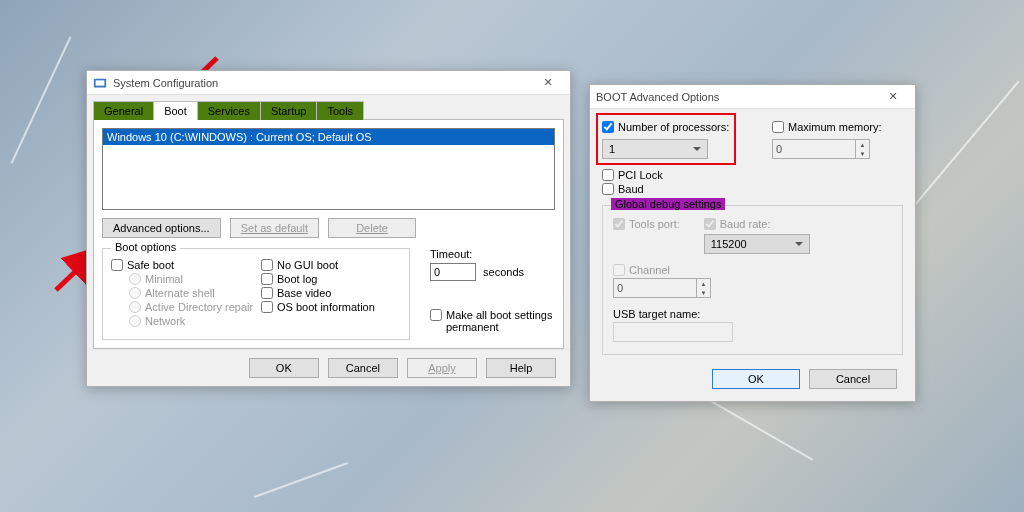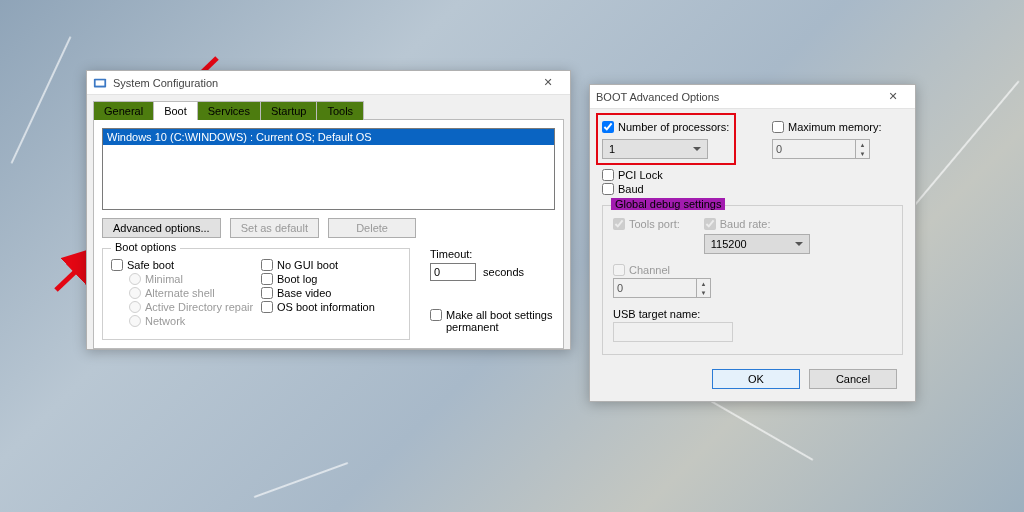--- a/index.html
+++ b/index.html
@@ -17,21 +17,21 @@
   .tabs { display:flex; margin:6px 6px 0 6px; }
   .tab { padding:3px 10px; border:1px solid #bbb; border-bottom:none; background:#4d7c0f; margin-right:-1px; cursor:pointer; }
   .tab.active { background:#fff; position:relative; z-index:2; }
   .tabbody { background:#fff; border:1px solid #bbb; margin:0 6px 0 6px; padding:8px; margin-top:-1px; }
 
   .oslist { border:1px solid #7a7a7a; height:82px; background:#fff; overflow:hidden; }
   .oslist-row { background:#0a64c2; color:#fff; padding:2px 4px; }
 
   .btnrow { margin-top:8px; }
   .btn { display:inline-block; min-width:88px; padding:3px 10px; border:1px solid #adadad; background:#e1e1e1; text-align:center; margin-right:6px; cursor:pointer; }
-  .btn.disabled { color:#999; background:#eee; }
+  .btn.disabled { color:#999; background:#eee;text-decoration:underline; }
 
   .group { border:1px solid #cfcfcf; margin-top:10px; padding:8px 8px 10px 8px; position:relative; }
   .group > .legend { position:absolute; top:-8px; left:8px; background:#fff; padding:0 4px; }
 
   .chk { display:flex; align-items:center; margin:2px 0; }
   .chk input[type=checkbox] { margin:0 4px 0 0; width:12px; height:12px; }
   .radio { display:flex; align-items:center; margin:2px 0 2px 18px; }
   .radio input[type=radio] { margin:0 4px 0 0; width:12px; height:12px; }
   .radio.disabled, .chk.disabled { color:#9a9a9a; }
 
@@ -170,20 +170,26 @@
           <span style="margin-left:4px;">seconds</span>
         </div>
         <label class="chk" style="margin-top:28px;align-items:flex-start">
             <input type="checkbox" style="">
             <span style="max-width:110px;">Make all boot settings permanent</span>
           </label>
       </div>
     </div>
   </div>
 
+  <div class="dialog-buttons">
+    <span class="btn">OK</span>
+    <span class="btn">Cancel</span>
+    <span class="btn disabled">Apply</span>
+    <span class="btn">Help</span>
+  </div>
 </div>
 
 <div class="window bao">
   <div class="titlebar">
     <span class="title">BOOT Advanced Options</span>
     <div class="closebtn">
         <span>✕</span>
       </div>
   </div>
   <div class="body">

